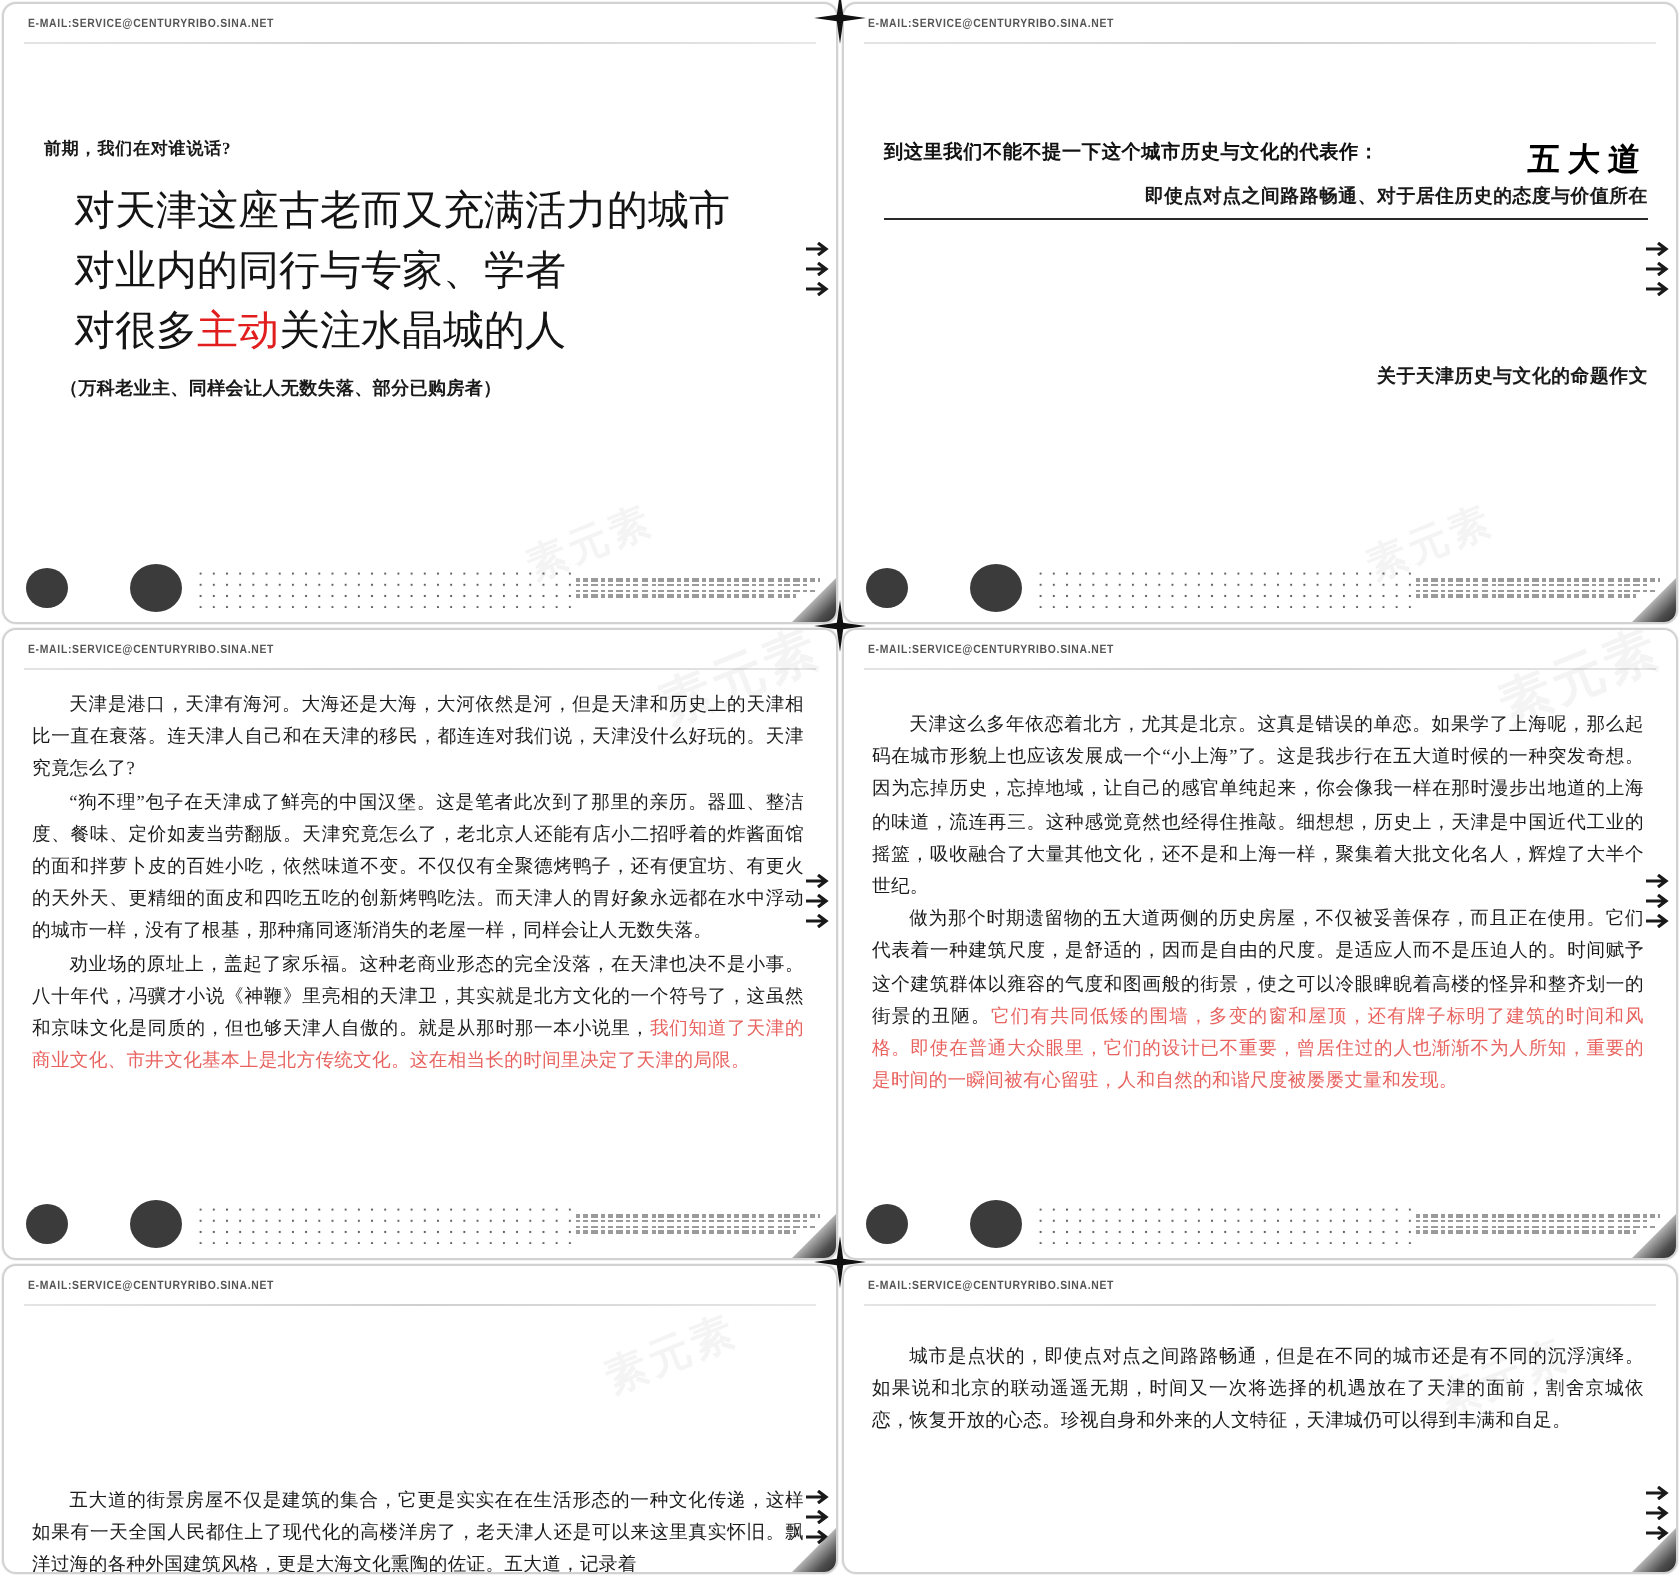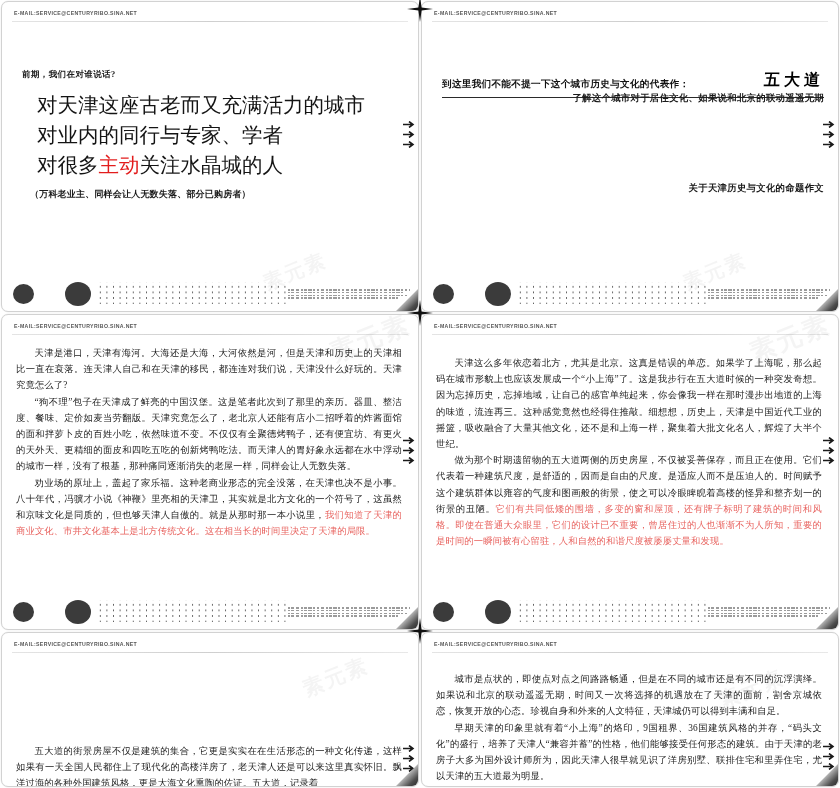--- a/index.html
+++ b/index.html
@@ -157,22 +157,22 @@
   .s1-note {
     position: absolute; left: 28px; top: 186px;
     font-size: 9px; font-weight: bold; color: #1a1a1a;
     letter-spacing: 0.2px;
   }
 
   
   .s2-title-wrap {
     position: absolute; left: 20px; top: 68px; right: 14px;
     border-bottom: 1.3px solid #2a2a2a;
-    padding-bottom: 6px;
-    display: flex; align-items: flex-end; gap: 6px;
+    padding-bottom: 18px;
+    display: flex; align-items: flex-start; gap: 6px;
   }
   .s2-title {
     font-size: 9.6px; font-weight: bold; color: #111;
     letter-spacing: 0.3px;
   }
   .s2-brand {
     font-family: "DejaVu Serif", serif;
     font-size: 16px; font-weight: bold; color: #000;
     letter-spacing: 4px;
     margin-left: auto;
@@ -260,21 +260,21 @@
   </div>
 
   <div class="slide r1">
     <div class="hdr-email">E-MAIL:SERVICE@CENTURYRIBO.SINA.NET</div>
     <div class="hdr-rule"></div>
 
     <div class="s2-title-wrap">
       <span class="s2-title">到这里我们不能不提一下这个城市历史与文化的代表作：</span>
       <span class="s2-brand">五大道</span>
     </div>
-    <div class="s2-sub">了解这个城市对于居住文化、如果说和北京的联动遥遥无期</div>
+    <div class="s2-sub">即使点对点之间路路畅通、对于居住历史的态度与价值所在</div>
     <div class="s2-credit">关于天津历史与文化的命题作文</div>
 
     <div class="arrows" style="top:119px">
       <svg width="13" height="7" viewBox="0 0 13 7">
           <path d="M0 3.5h9M6 0.5l4 3-4 3" stroke="#1a1a1a" stroke-width="1.6" fill="none"></path>
         </svg>
       <svg width="13" height="7" viewBox="0 0 13 7">
           <path d="M0 3.5h9M6 0.5l4 3-4 3" stroke="#1a1a1a" stroke-width="1.6" fill="none"></path>
         </svg>
       <svg width="13" height="7" viewBox="0 0 13 7">
@@ -393,21 +393,20 @@
     <div class="watermark" style="top:30px;right:48px;font-size:21px">素元素</div>
     <div class="curl"></div>
   </div>
 
   <div class="slide r3">
     <div class="hdr-email">E-MAIL:SERVICE@CENTURYRIBO.SINA.NET</div>
     <div class="hdr-rule"></div>
 
     <div class="body-text s6-body">
       <p><span>城市是点状的，即使点对点之间路路畅通，但是在不同的城市还是有不同的沉浮演绎。如果说和北京的联动遥遥无期，时间又一次将选择的机遇放在了天津的面前，割舍京城依恋，恢复开放的心态。珍视自身和外来的人文特征，天津城仍可以得到丰满和自足。</span></p>
-      <p><span>早期天津的印象里就有着“小上海”的烙印，9国租界、36国建筑风格的并存，“码头文化”的盛行，培养了天津人“兼容并蓄”的性格，他们能够接受任何形态的建筑。由于天津的老房子大多为国外设计师所为，因此天津人很早就见识了洋房别墅、联排住宅和里弄住宅，尤以天津的五大道最为明显。</span></p>
     </div>
 
     <div class="arrows" style="top:110px">
       <svg width="13" height="7" viewBox="0 0 13 7">
           <path d="M0 3.5h9M6 0.5l4 3-4 3" stroke="#1a1a1a" stroke-width="1.6" fill="none"></path>
         </svg>
       <svg width="13" height="7" viewBox="0 0 13 7">
           <path d="M0 3.5h9M6 0.5l4 3-4 3" stroke="#1a1a1a" stroke-width="1.6" fill="none"></path>
         </svg>
       <svg width="13" height="7" viewBox="0 0 13 7">

